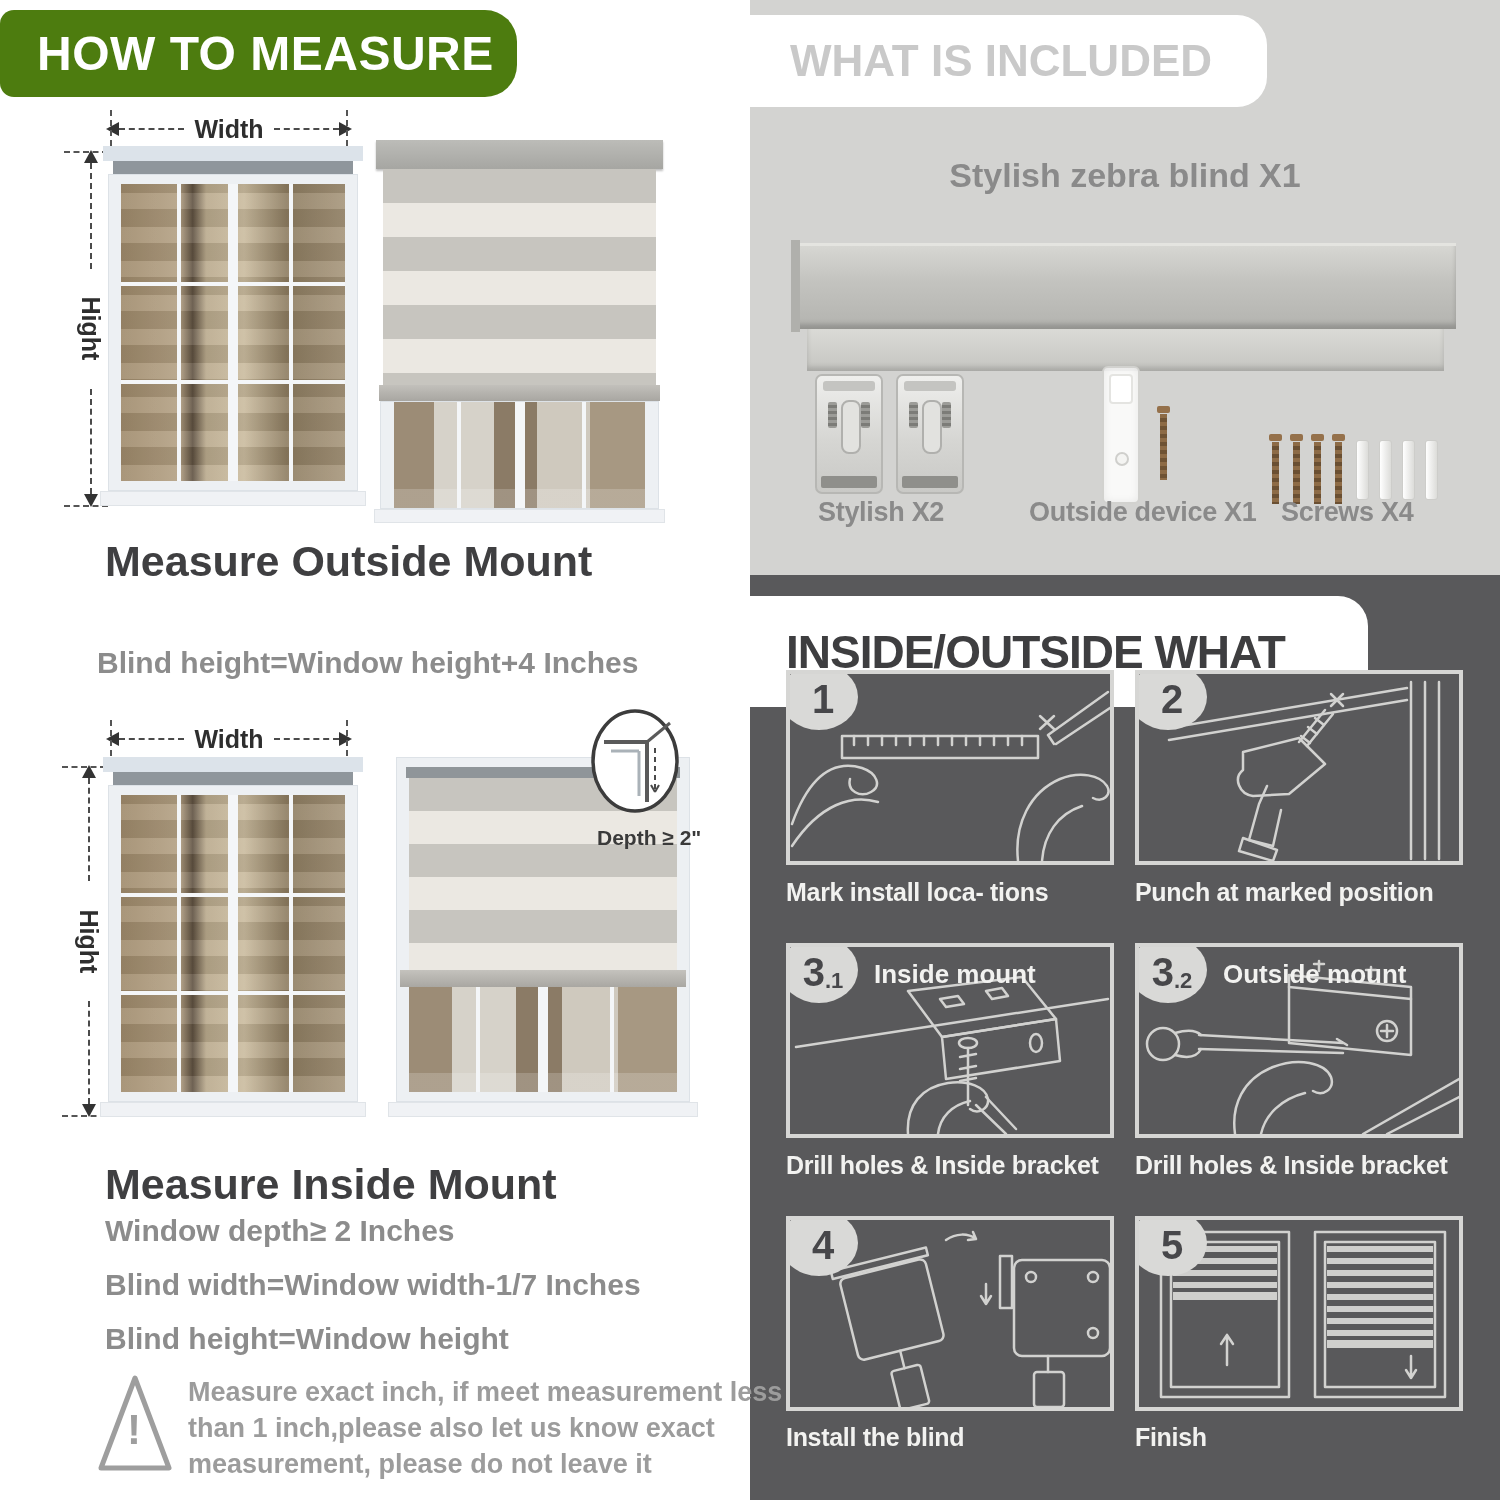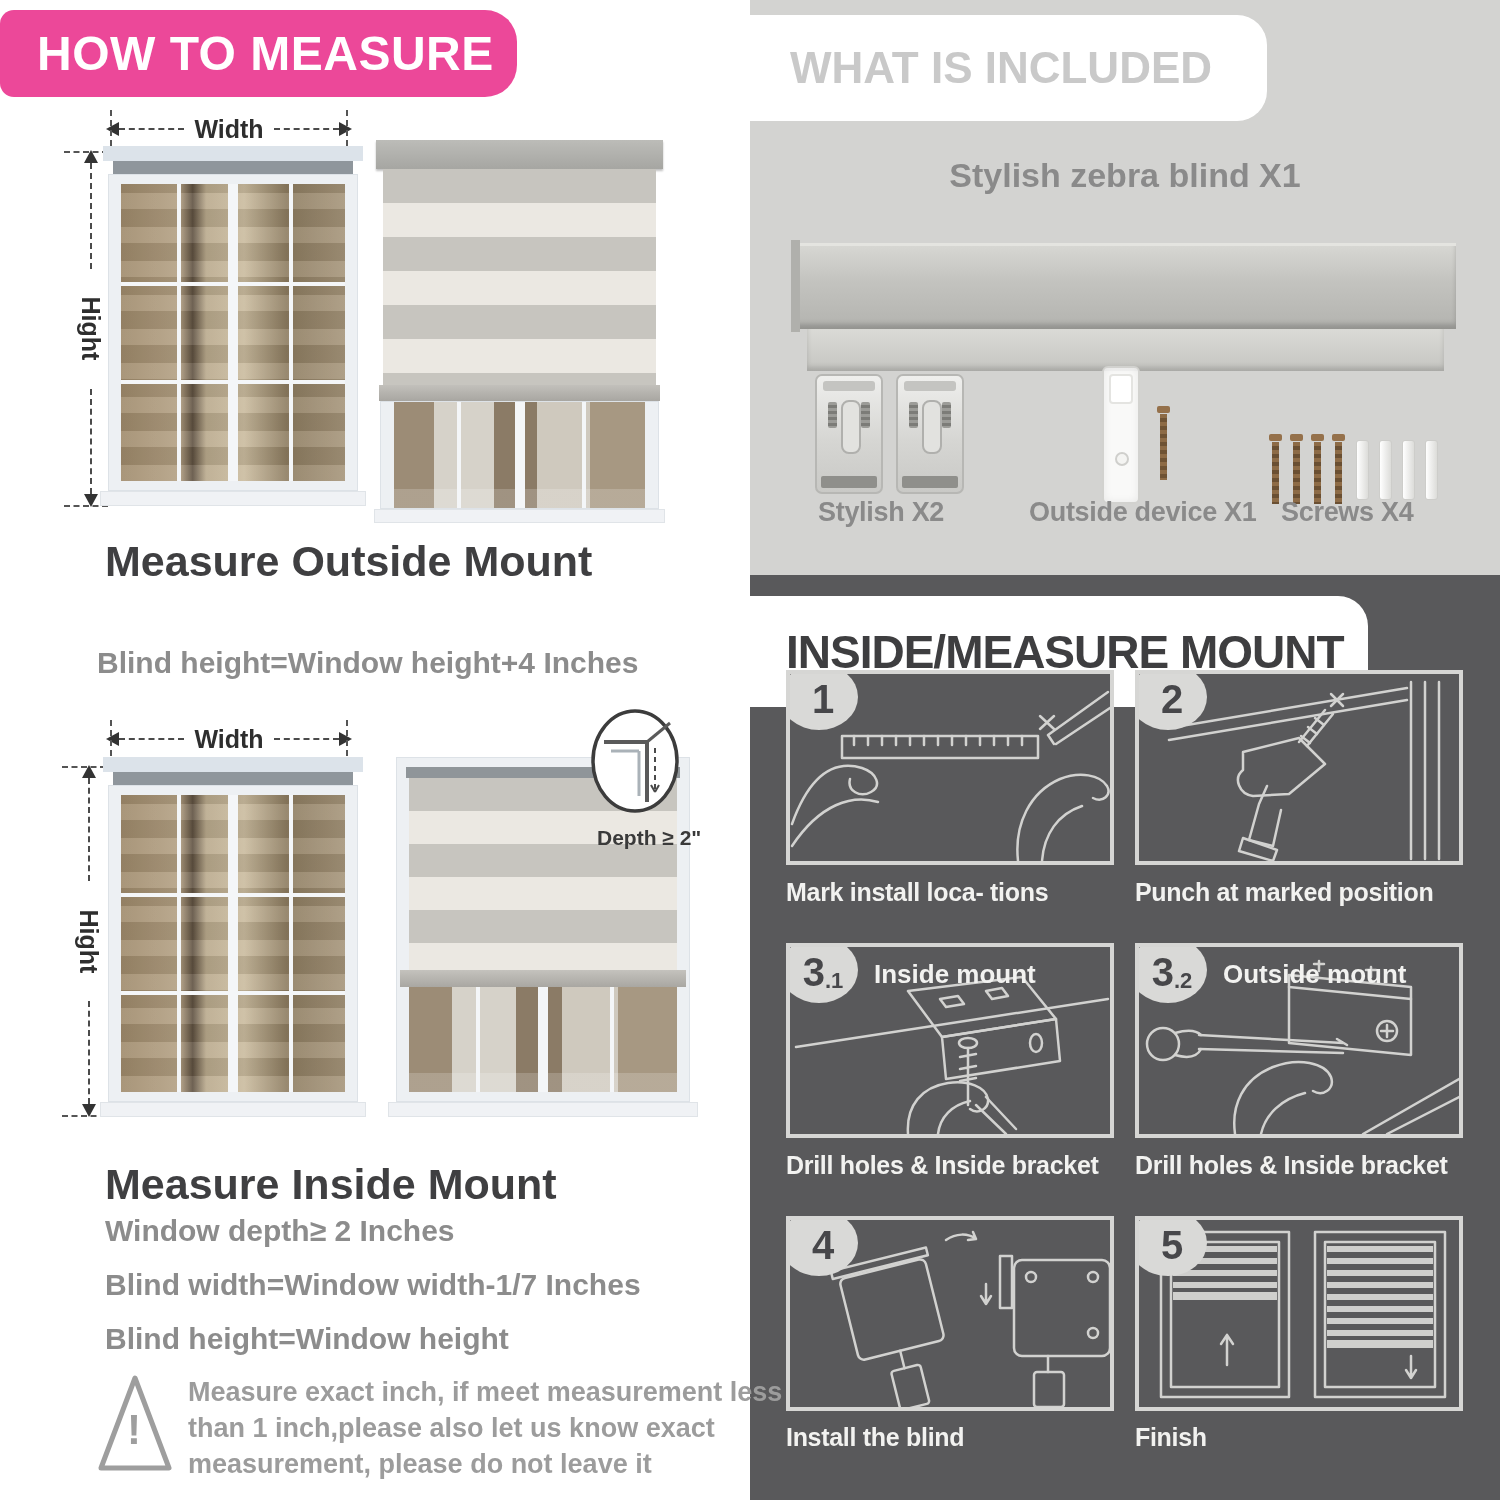--- a/index.html
+++ b/index.html
@@ -1,25 +1,25 @@
 <!DOCTYPE html>
 <html><head>
 <meta charset="utf-8">
 <style>
   body{margin:0;background:#fff;}
   .page{position:relative;width:1500px;height:1500px;background:#ffffff;overflow:hidden;
         font-family:"Liberation Sans",sans-serif;}
   .abs{position:absolute;}
   
   .pill{position:absolute;display:flex;align-items:center;font-weight:bold;box-sizing:border-box;}
-  #howto-header{left:0;top:10px;width:517px;height:87px;background:#ec4899;
+  #howto-header{left:0;top:10px;width:517px;height:87px;background:#4d7c0f;
     border-radius:14px 32px 32px 14px;color:#ffffff;font-size:48px;padding-left:37px;letter-spacing:0.5px;text-align:right;}
   #light-panel{left:750px;top:0;width:750px;height:575px;background:#d3d3d1;}
   #dark-panel{left:750px;top:575px;width:750px;height:925px;background:#59595b;}
-  #included-header{left:750px;top:15px;width:517px;height:106px;background:#ffffff;
+  #included-header{left:750px;top:15px;width:517px;height:92px;background:#ffffff;
     border-radius:0 30px 30px 0;color:#c9c9c9;font-size:44px;padding-left:40px;}
   #mount-header{left:750px;top:596px;width:618px;height:111px;background:#ffffff;
     border-radius:0 30px 30px 0;color:#3e3e40;font-size:46px;padding-left:36px;letter-spacing:-1px;}
   
   .h1{position:absolute;font-weight:bold;font-size:43px;color:#3f3f41;white-space:nowrap;}
   .rule{position:absolute;font-weight:bold;font-size:30px;color:#8c8c8c;white-space:nowrap;}
   .note{position:absolute;font-weight:bold;font-size:27px;color:#9c9c9c;line-height:36px;white-space:pre-line;}
   
   .window{position:absolute;display:flex;flex-direction:column;box-sizing:border-box;}
   .win-lintel{height:15px;background:#dce3ea;margin:0 -5px;}
@@ -127,21 +127,21 @@
   <div class="abs" id="light-panel"></div>
   <div class="abs" id="dark-panel"></div>
 
   <div class="pill" id="howto-header">
     <span>HOW TO MEASURE</span>
   </div>
   <div class="pill" id="included-header">
     <span>WHAT IS INCLUDED</span>
   </div>
   <div class="pill" id="mount-header">
-    <span>INSIDE/MEASURE MOUNT</span>
+    <span>INSIDE/OUTSIDE WHAT</span>
   </div>
 
   <div class="h-dim" style="left:106px;top:116px;width:246px;">
     <span class="tri tri-l"></span>
     <span class="dashseg"></span>
     <span class="dimtext">Width</span>
     <span class="dashseg"></span>
     <span class="tri tri-r"></span>
   </div>
   <div class="extv" style="left:110px;top:110px;"></div>

